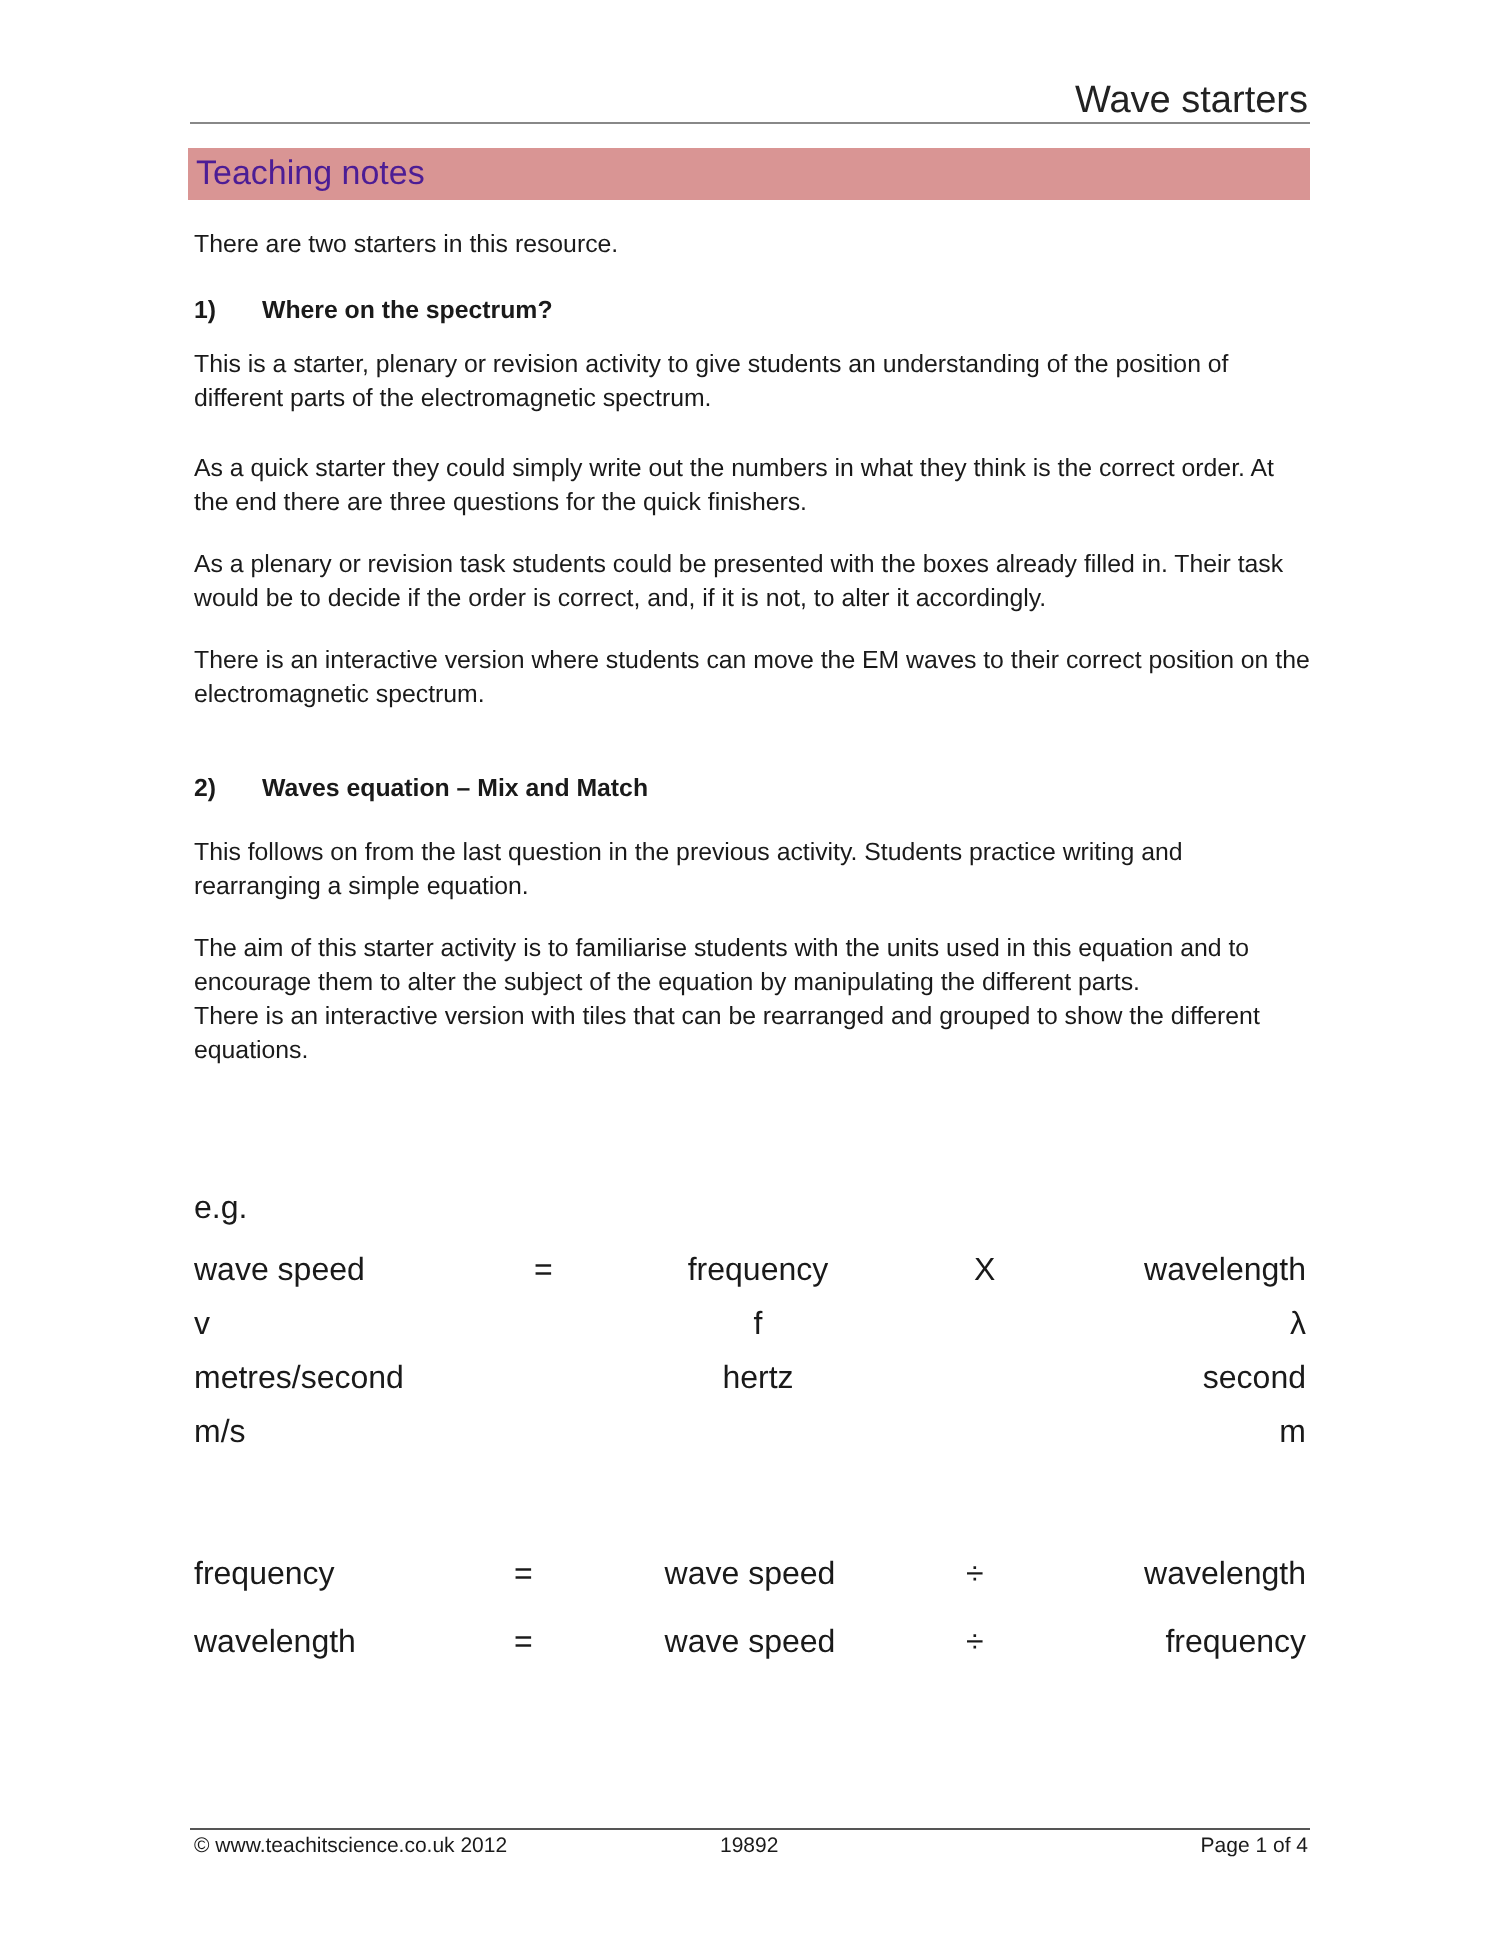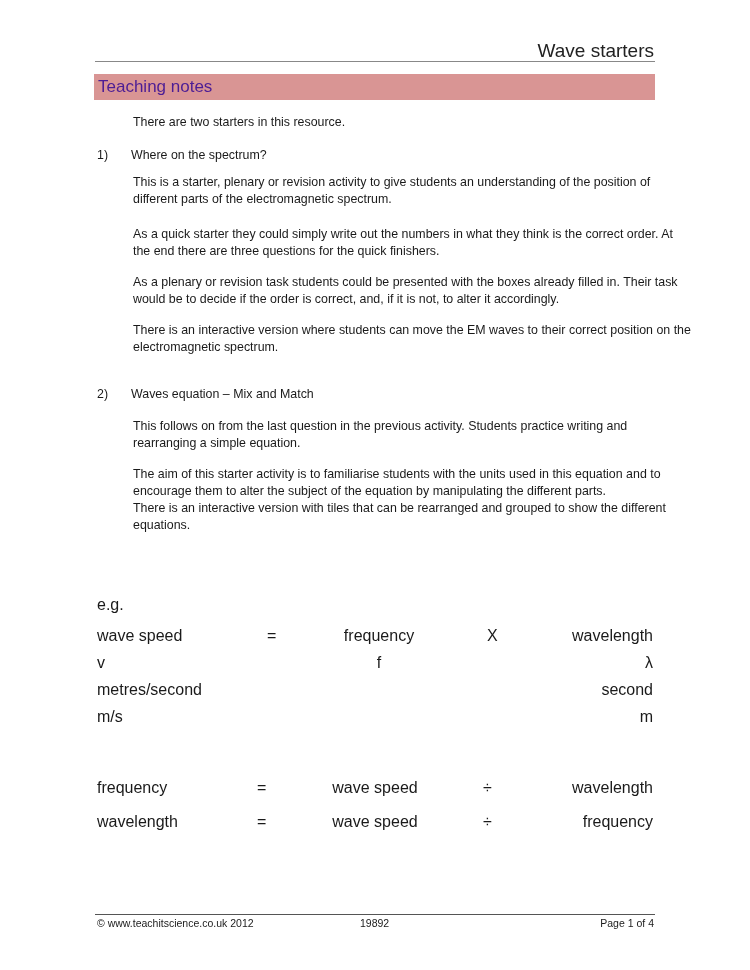--- a/index.html
+++ b/index.html
@@ -3,22 +3,22 @@
 <meta charset="utf-8">
 <style>
   html, body { margin: 0; padding: 0; background: #ffffff; }
   body { width: 750px; height: 970px; position: relative; overflow: hidden;
          font-family: "Liberation Sans", "DejaVu Sans", sans-serif; color: #1a1a1a; }
   .abs { position: absolute; }
   .header-title { right: 96px; top: 40px; font-size: 19px; color: #222; }
   .header-rule { left: 95px; width: 560px; top: 61px; height: 0; border-top: 1.5px solid #888; }
   .section-banner { left: 94px; width: 561px; top: 74px; height: 26px; background: #d99594; }
   .section-banner span { position: absolute; left: 4px; top: 3px; font-size: 17px; color: #4c1d95; }
-  .para { left: 97px; width: 560px; font-size: 12.4px; line-height: 17px; margin-left: 36px; }
-  .heading { left: 97px; font-size: 12.4px; font-weight: normal; }
+  .para { left: 97px; width: 560px; font-size: 12.4px; line-height: 17px; }
+  .heading { left: 97px; font-size: 12.4px; font-weight: bold; }
   .heading .num { display: inline-block; width: 34px; }
   .eg { left: 97px; top: 596px; font-size: 16px; }
   .eqrow { left: 97px; width: 556px; height: 22px; font-size: 16px; }
   .eqrow span { position: absolute; top: 0; white-space: nowrap; }
   .c1 { left: 0; }
   .c2 { left: 170px; }
   .c3 { left: 0; width: 564px; text-align: center; }
   .c3b { left: 0; width: 556px; text-align: center; }
   .c4 { left: 390px; }
   .c5 { right: 0; text-align: right; }
@@ -61,20 +61,21 @@
   <span class="c4">X</span>
   <span class="c5">wavelength</span>
 </div>
 <div class="abs eqrow" style="top:654px">
   <span class="c1">v</span>
   <span class="c3">f</span>
   <span class="c5">λ</span>
 </div>
 <div class="abs eqrow" style="top:681px">
   <span class="c1">metres/second</span>
+  <span class="c3">hertz</span>
   <span class="c5">second</span>
 </div>
 <div class="abs eqrow" style="top:708px">
   <span class="c1">m/s</span>
   <span class="c5">m</span>
 </div>
 
 <div class="abs eqrow" style="top:779px">
   <span class="c1">frequency</span>
   <span class="c2" style="left:160px">=</span>

